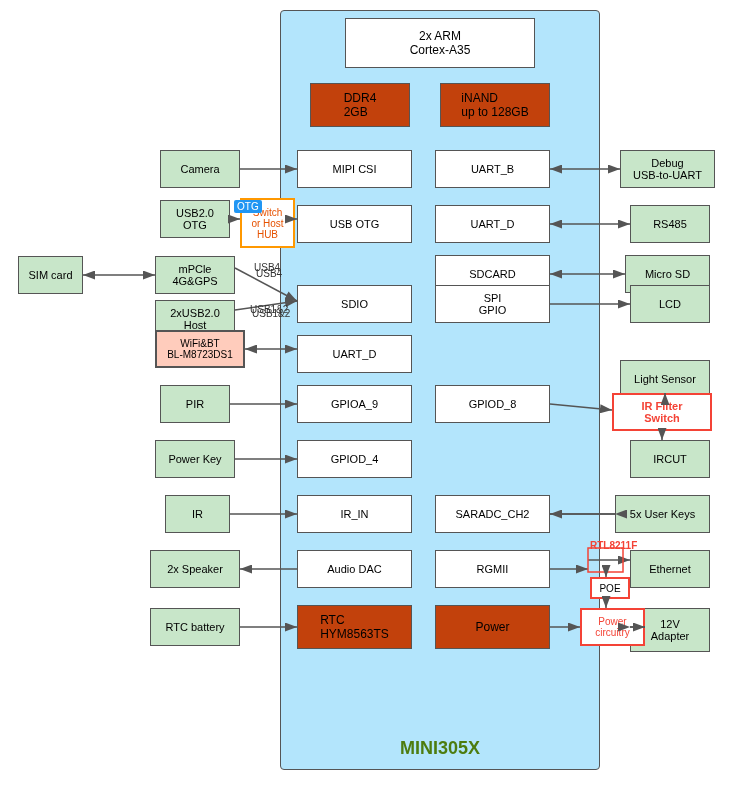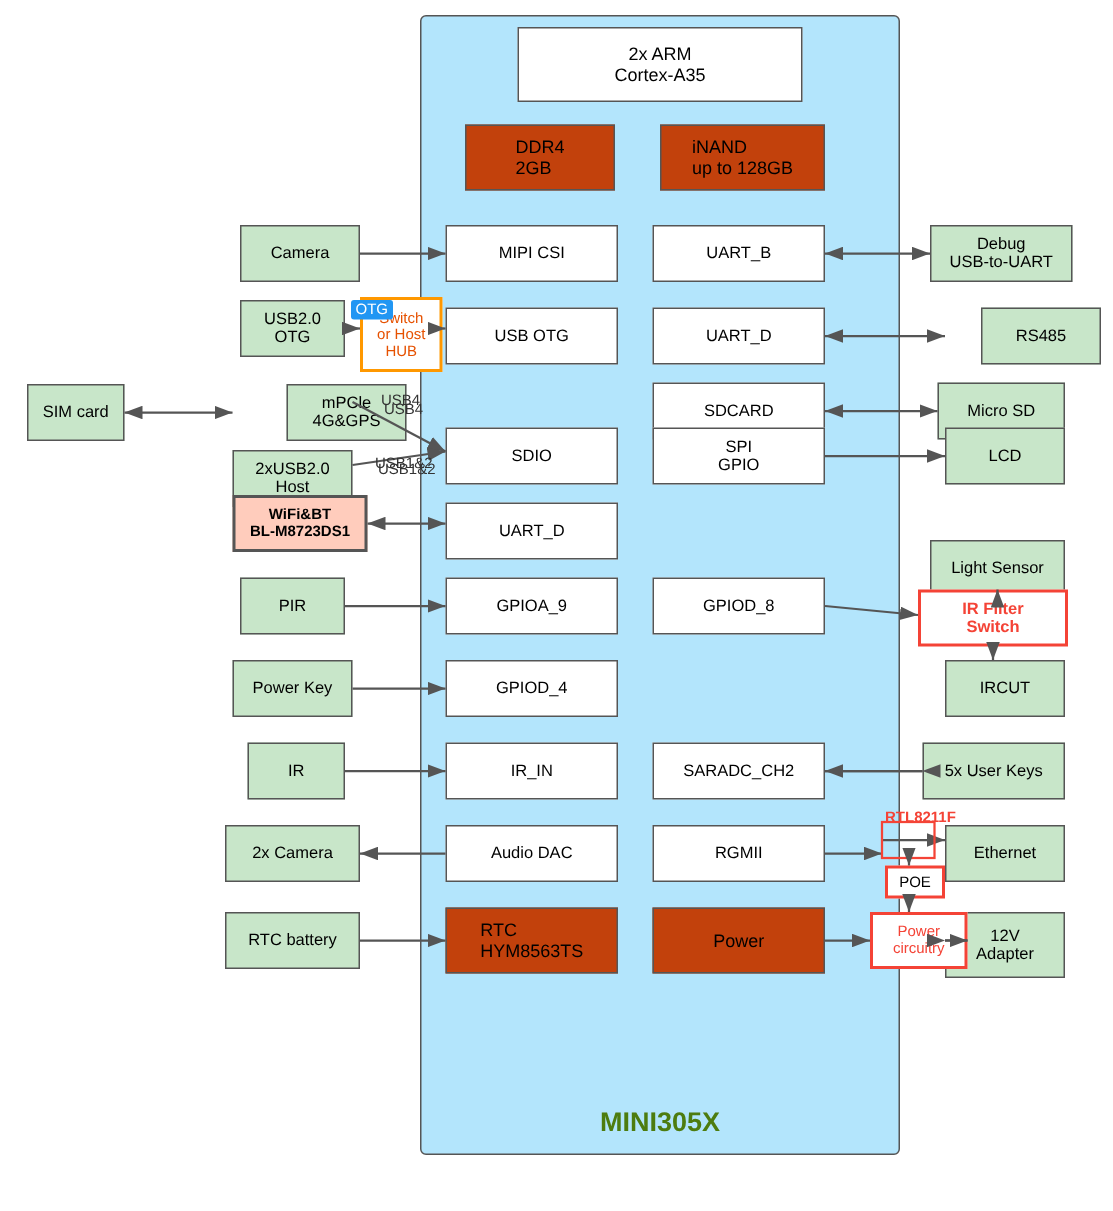--- a/index.html
+++ b/index.html
@@ -114,21 +114,21 @@
       justify-content: center;
       text-align: center;
       font-size: 11px;
     }
 
     
     .wifibt-block {
       position: absolute;
       background: #ffccbc;
       border: 2.5px solid #555;
-      font-weight: bold;
+      font-weight: normal;
       display: flex;
       align-items: center;
       justify-content: center;
       text-align: center;
       font-size: 10px;
     }
 
     
     .arrows-svg {
       position: absolute;
@@ -225,21 +225,21 @@
   <div class="mem-block" style="left:435px;top:605px;width:115px;height:44px;">
     <span>Power</span>
   </div>
 
   <div class="ext-block" style="left:160px;top:150px;width:80px;height:38px;">
     <span>Camera</span>
   </div>
   <div class="ext-block" style="left:160px;top:200px;width:70px;height:38px;">
     <span>USB2.0<br>OTG</span>
   </div>
-  <div class="ext-block" style="left:155px;top:256px;width:80px;height:38px;margin-left:36px;">
+  <div class="ext-block" style="left:155px;top:256px;width:80px;height:38px;">
     <span>mPCle<br>4G&amp;GPS</span>
   </div>
   <div class="ext-block" style="left:18px;top:256px;width:65px;height:38px;text-align:center;">
     <span>SIM card</span>
   </div>
   <div class="ext-block" style="left:155px;top:300px;width:80px;height:38px;">
     <span>2xUSB2.0<br>Host</span>
   </div>
   <div class="wifibt-block" style="left:155px;top:330px;width:90px;height:38px;">
     <span>WiFi&amp;BT<br>BL-M8723DS1</span>
@@ -247,30 +247,30 @@
   <div class="ext-block" style="left:160px;top:385px;width:70px;height:38px;">
     <span>PIR</span>
   </div>
   <div class="ext-block" style="left:155px;top:440px;width:80px;height:38px;">
     <span>Power Key</span>
   </div>
   <div class="ext-block" style="left:165px;top:495px;width:65px;height:38px;">
     <span>IR</span>
   </div>
   <div class="ext-block" style="left:150px;top:550px;width:90px;height:38px;">
-    <span>2x Camera</span>
+    <span>2x Speaker</span>
   </div>
   <div class="ext-block" style="left:150px;top:608px;width:90px;height:38px;">
     <span>RTC battery</span>
   </div>
 
   <div class="ext-block" style="left:620px;top:150px;width:95px;height:38px;">
     <span>Debug<br>USB-to-UART</span>
   </div>
-  <div class="ext-block" style="left:630px;top:205px;width:80px;height:38px;margin-left:24px;">
+  <div class="ext-block" style="left:630px;top:205px;width:80px;height:38px;">
     <span>RS485</span>
   </div>
   <div class="ext-block" style="left:625px;top:255px;width:85px;height:38px;">
     <span>Micro SD</span>
   </div>
   <div class="ext-block" style="left:630px;top:285px;width:80px;height:38px;">
     <span>LCD</span>
   </div>
   <div class="ext-block" style="left:620px;top:360px;width:90px;height:38px;">
     <span>Light Sensor</span>

